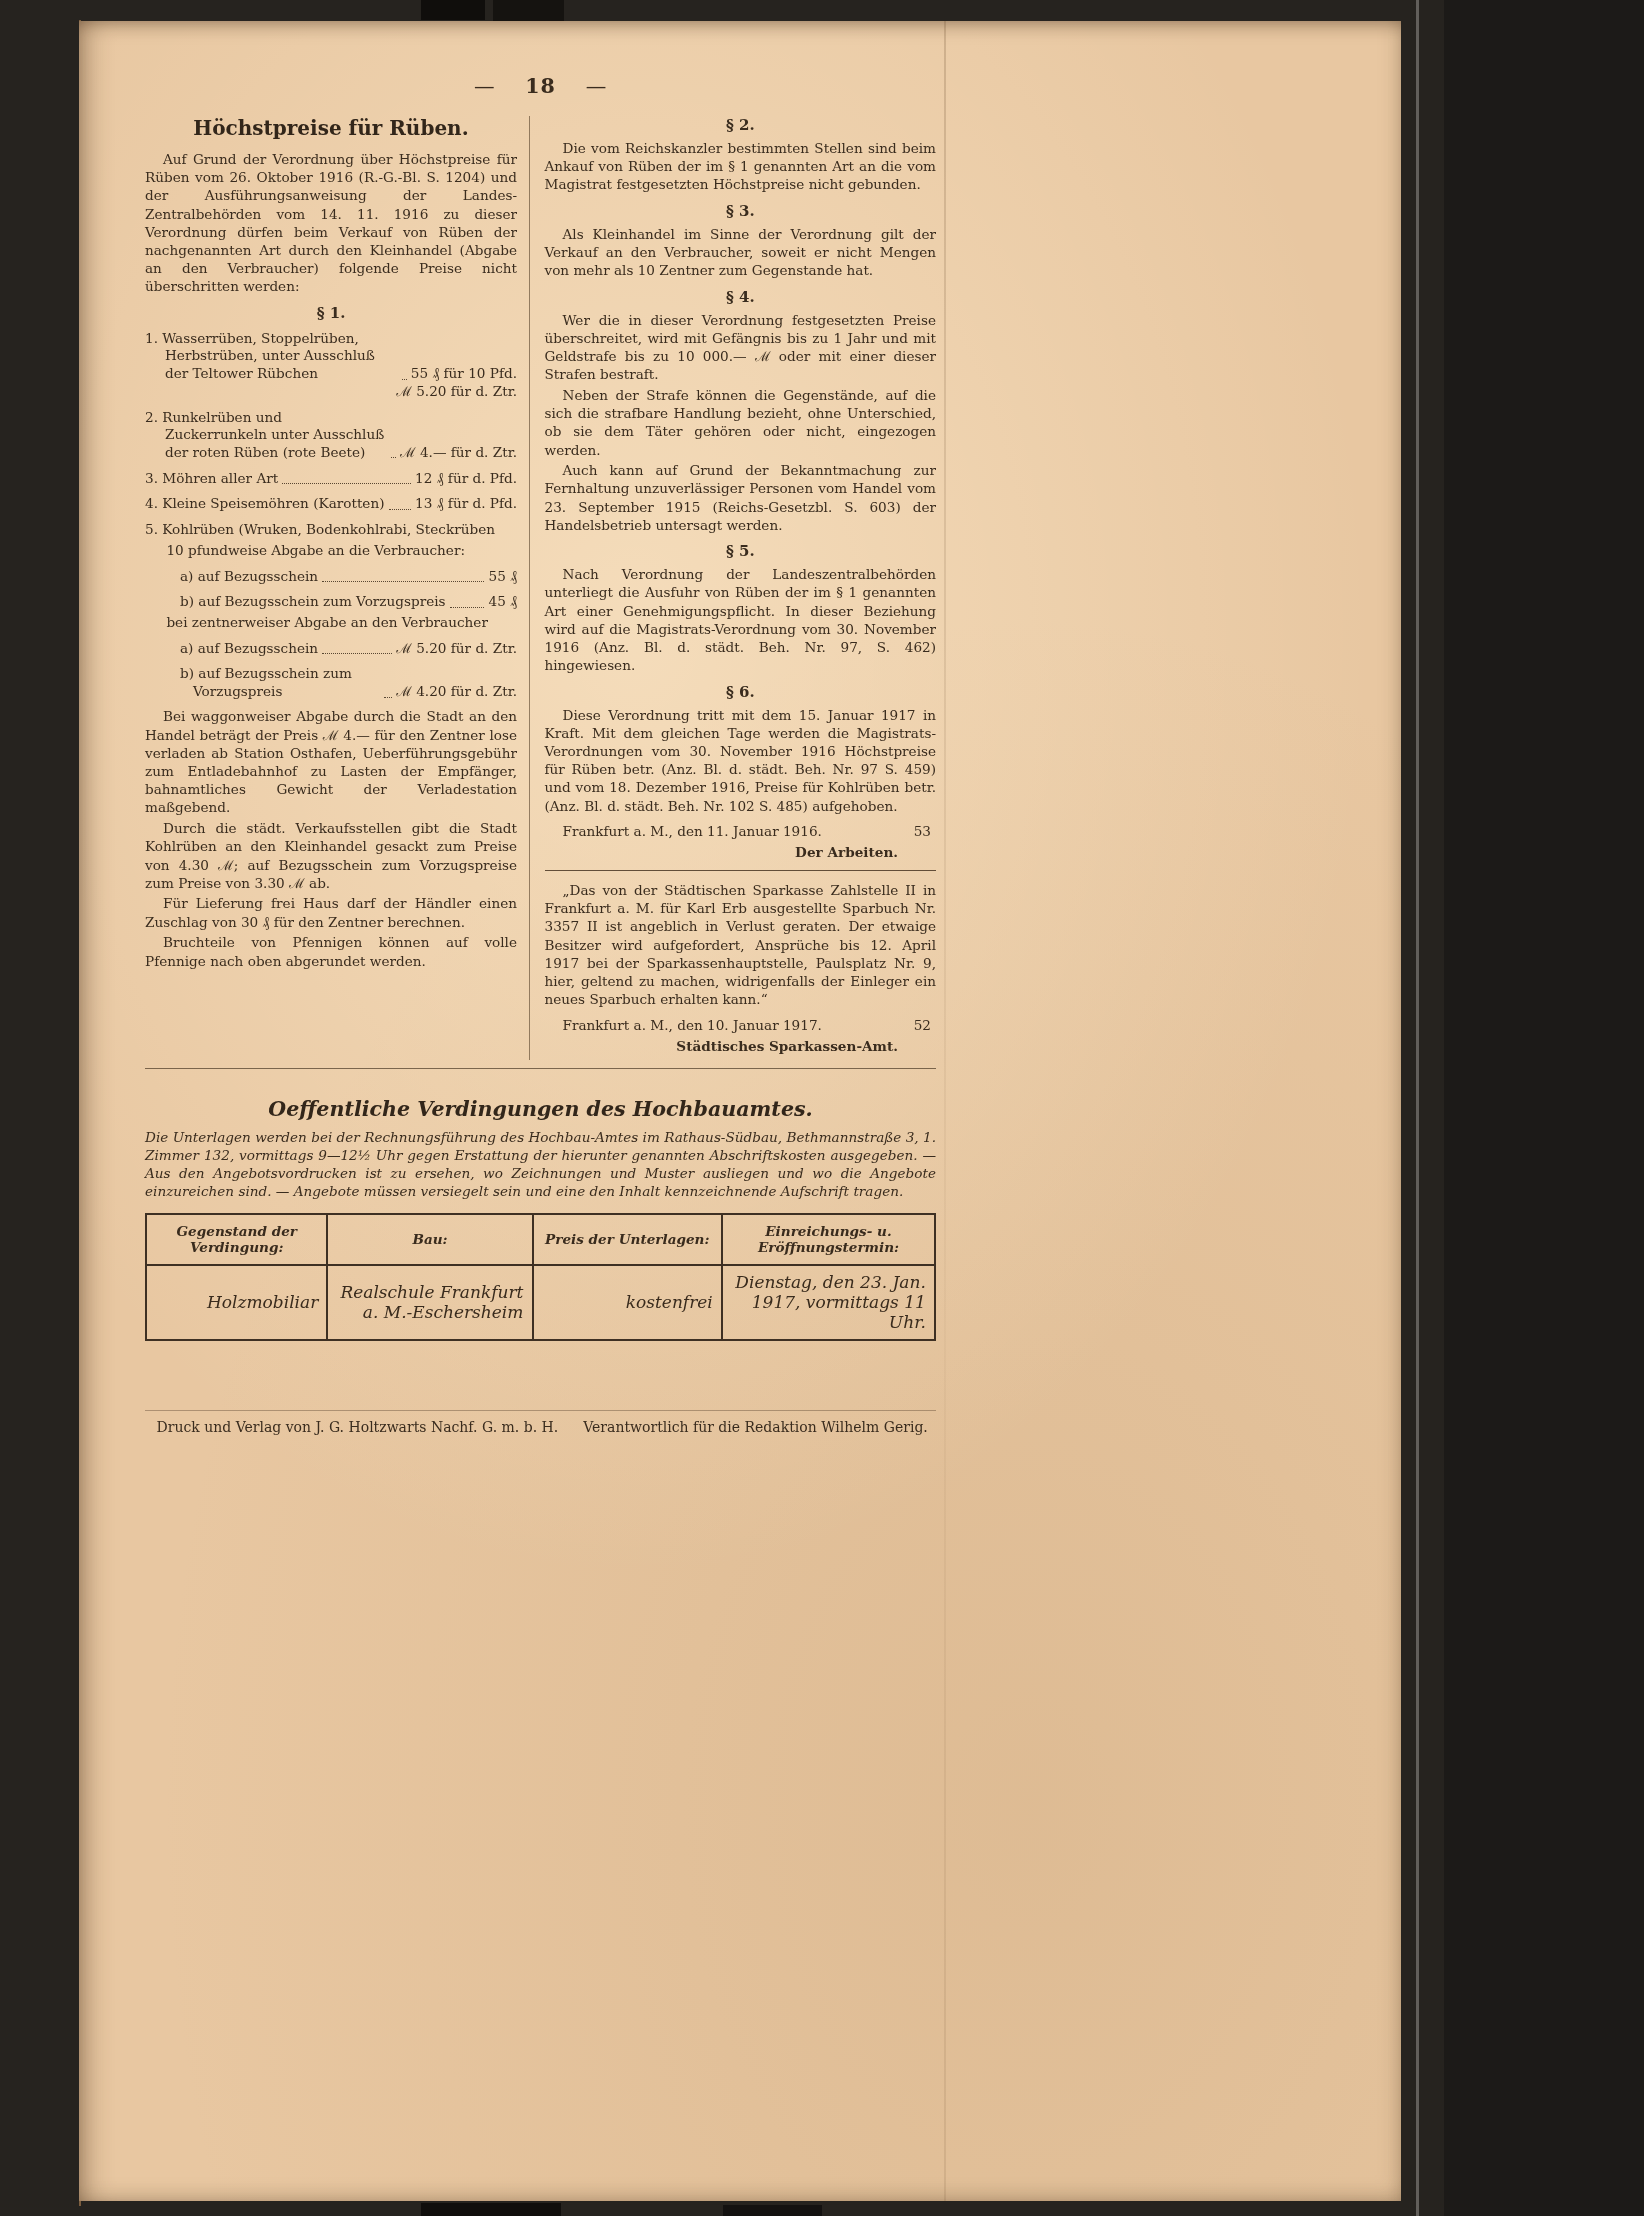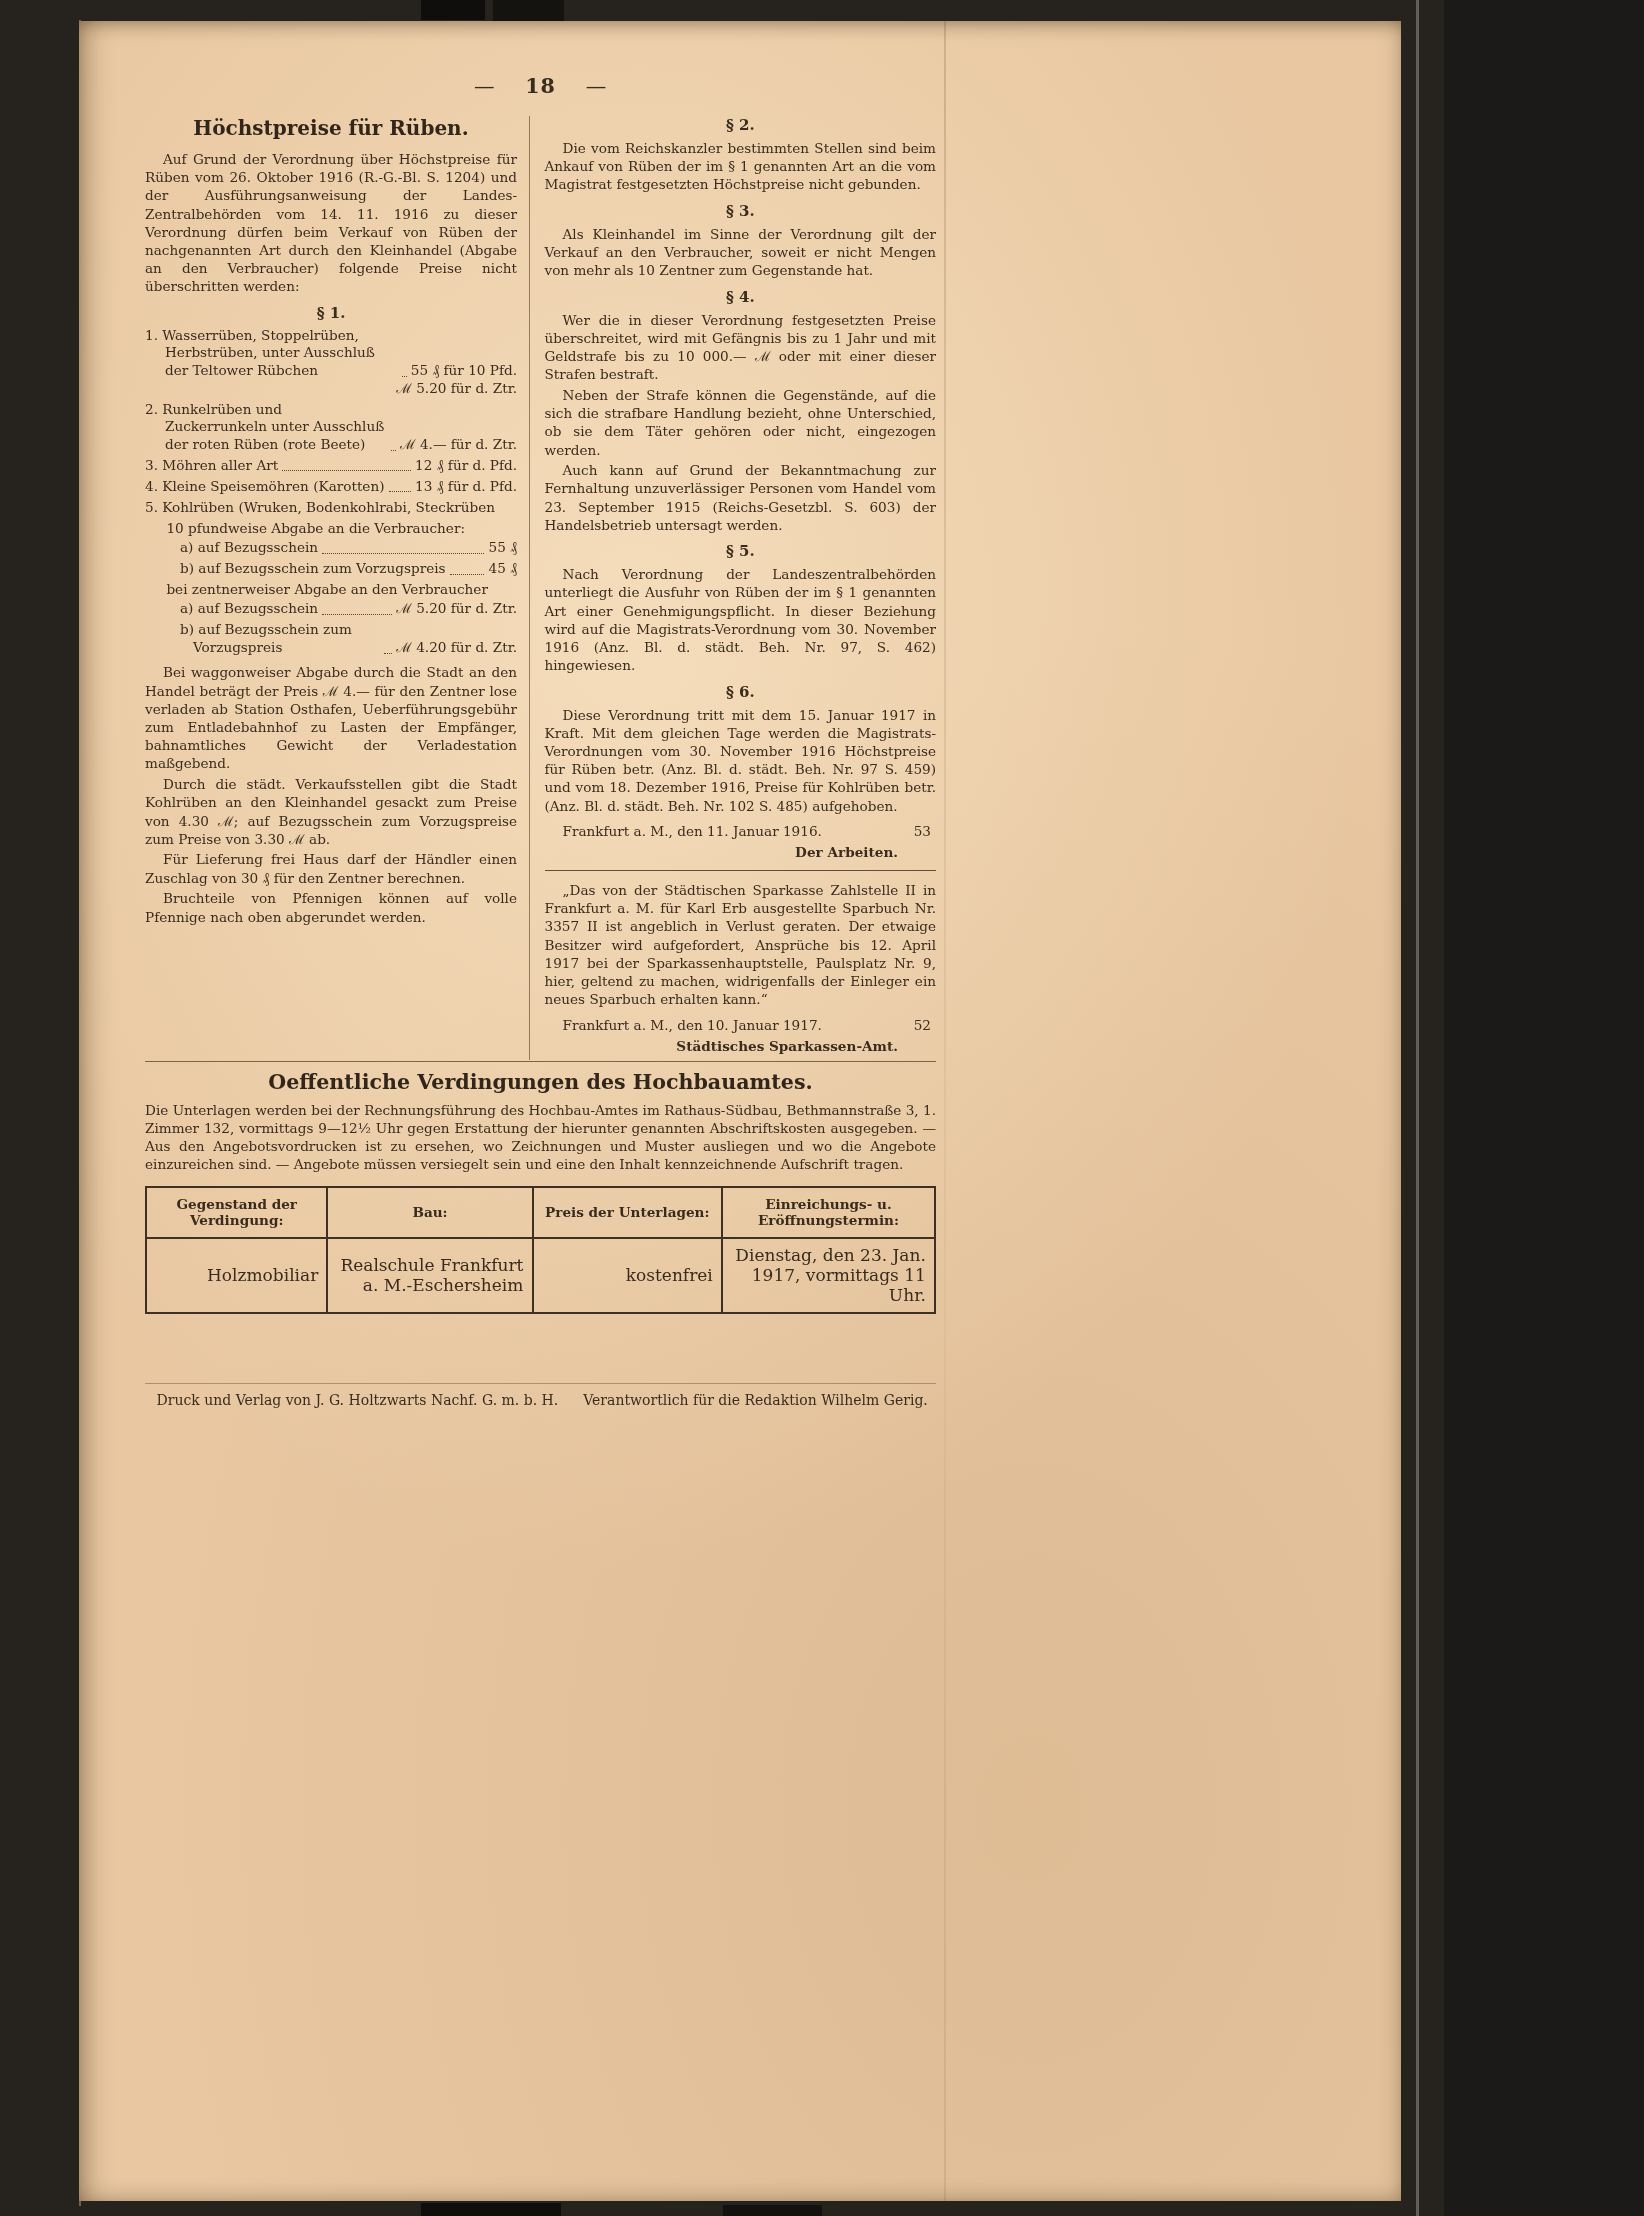--- a/index.html
+++ b/index.html
@@ -57,36 +57,36 @@
   .col-left  { width:372px; padding-right:11.5px; }
   .col-right { flex:1; padding-left:15px; border-left:1.2px solid rgba(70,50,28,.55); }
 
   .h-article { text-align:center; font-weight:bold; font-size:20px; margin:0 0 10px; color:#32261a; }
   .sec-head  { text-align:center; font-weight:bold; font-size:15px; margin:8.2px 0 5px; }
   .jp  { text-align:justify; text-indent:18px; line-height:1.34; margin:0 0 2.5px; }
 
   
   .pl { margin:3.3px 0 6.6px; }
   .pl-item { margin-bottom:3.3px; }
-  .pl-line { display:flex; line-height:1.3; }
+  .pl-line { display:flex; line-height:1.3;margin-top:8px; }
   .pl-text { padding-left:20px; text-indent:-20px; }
   .leader { flex:1 1 11.5px; margin:0 4.1px 3.3px; border-bottom:1.6px dotted rgba(62,46,28,.85); align-self:flex-end; }
   .pl-price { white-space:nowrap; align-self:flex-end; }
   .pl-price2 { text-align:right; line-height:1.3; }
   .pl-lead { padding-left:21.4px; line-height:1.3; margin:1.6px 0; }
   .pl-sub .pl-text { padding-left:48px; text-indent:-13px; }
 
   .dateline { display:flex; justify-content:space-between; margin-top:8.2px; line-height:1.3; }
   .dl-text { padding-left:18px; }
   .dl-num { padding-right:5px; }
   .signature { text-align:right; padding-right:38px; font-weight:bold; margin:3.3px 0 6.6px; }
   .col-rule { border-top:1.2px solid rgba(62,44,26,.8); margin:10px 0 10px; }
 
   
-  .tenders { margin-top:1px; border-top:1.2px solid rgba(62,44,26,.65); padding-top:3px; }
+  .tenders { margin-top:8px; border-top:1.2px solid rgba(62,44,26,.65); padding-top:23px;font-style:italic; }
   .h-tenders { text-align:center; font-weight:bold; font-size:20.6px; margin:5px 0 8.2px; color:#32261a; }
   .tp { text-align:justify; line-height:1.32; margin:0 0 3.3px; }
 
   .vtable { width:100%; border-collapse:collapse; margin-top:11.5px; color:#392b1d; }
   .vtable th, .vtable td { border:2.1px solid #3e3023; padding:6.6px 8.2px; text-align:center; vertical-align:middle; }
   .vtable th { font-weight:bold; height:36px; font-size:13.6px;border-radius:13px; }
   .vtable td { height:59px; font-size:17px;text-align:right; }
 
   .footer-line { margin-top:69px; display:flex; justify-content:space-between; border-top:0.8px solid rgba(62,44,26,.35); padding:8.2px 8.2px 0 11.5px; font-size:14px; }
 </style>

